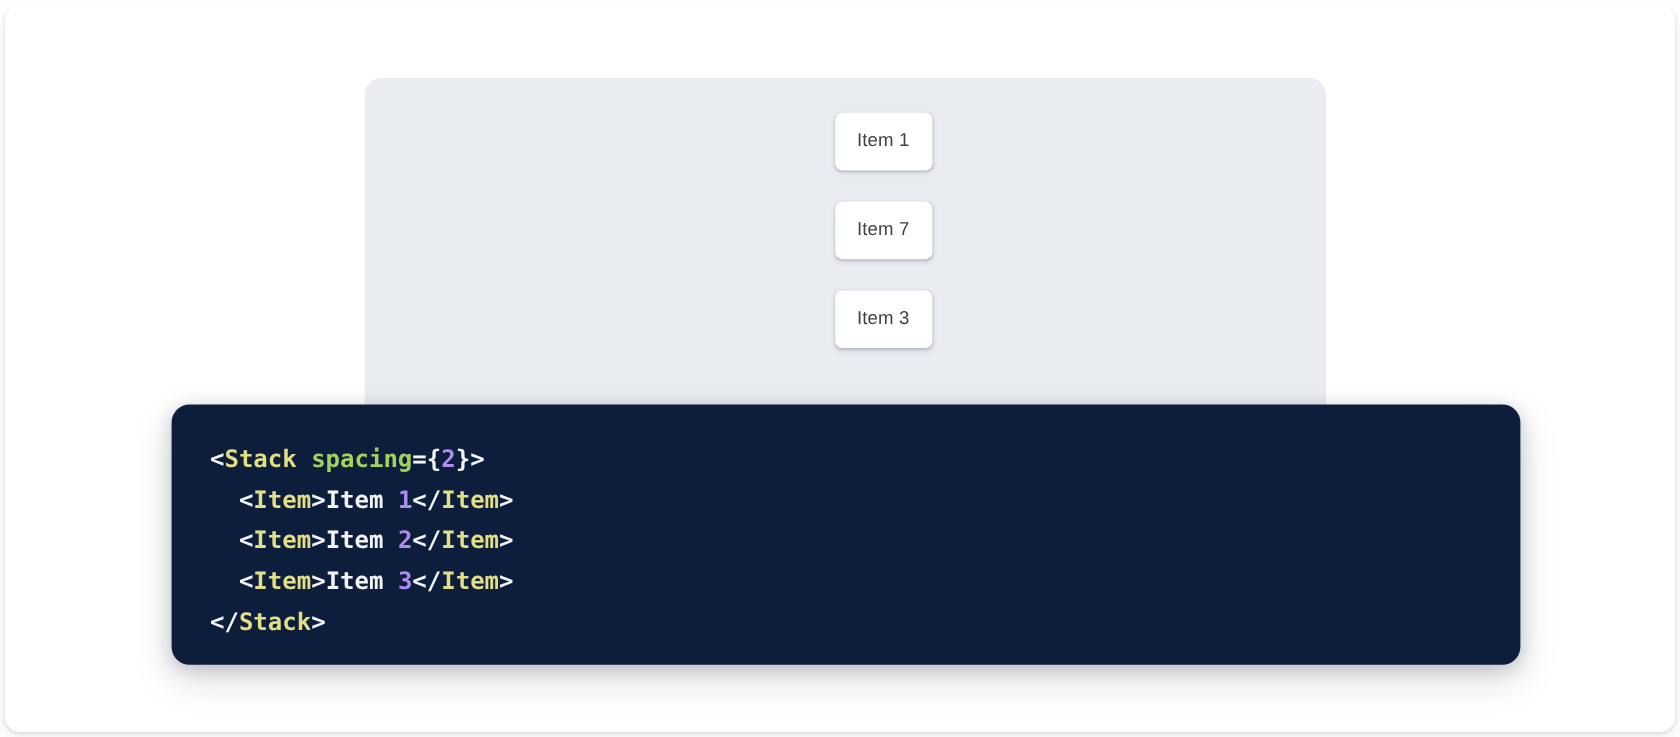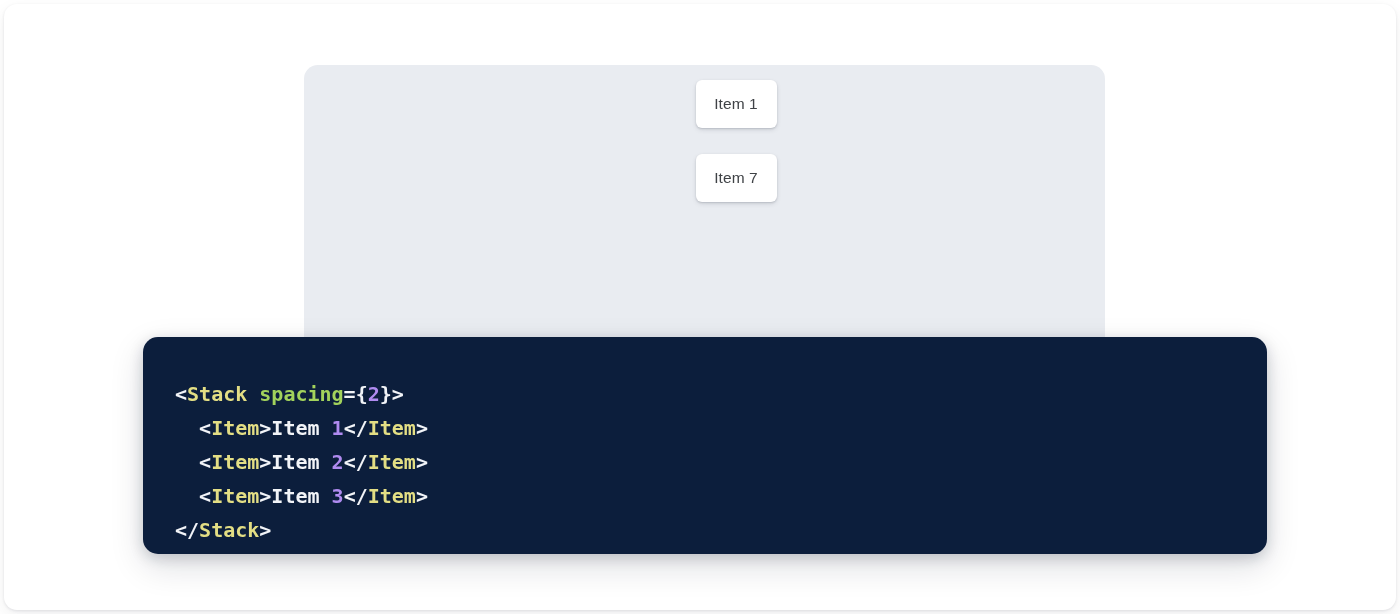--- a/index.html
+++ b/index.html
@@ -37,21 +37,21 @@
     width: 801px;
     height: 300px;
     background: #e9ecf1;
     border-radius: 14px;
   }
 
   
   #stack {
     position: absolute;
     left: 0;
-    top: 15px;
+    top: 29px;
     width: 864px;
     display: flex;
     flex-direction: column;
     align-items: center;
     gap: 26px;
   }
   .stack-item {
     width: 81px;
     height: 48px;
     box-sizing: border-box;
@@ -71,21 +71,21 @@
   
   #code-block {
     position: absolute;
     left: 139px;
     top: 333px;
     width: 1124px;
     height: 217px;
     box-sizing: border-box;
     background: #0c1e3c;
     border-radius: 15px;
-    padding: 40px 32px;
+    padding: 28px 32px;
     box-shadow: 0 4px 14px rgba(15, 23, 42, 0.18),
                 0 12px 34px rgba(15, 23, 42, 0.14);
     overflow: hidden;
   }
   #code-content {
     font-family: "DejaVu Sans Mono", "Liberation Mono", monospace;
     font-size: 20px;
     line-height: 34px;
     white-space: pre;
     color: #f2f4f8;
@@ -104,20 +104,23 @@
 <div id="page-card">
 
   <div id="preview-panel">
     <div id="stack">
         <div class="stack-item">
           <span>Item 1</span>
         </div>
         <div class="stack-item">
           <span>Item 7</span>
         </div>
+        <div class="stack-item">
+          <span>Item 3</span>
+        </div>
       </div>
   </div>
 
   <div id="code-block">
     <div id="code-content"><span class="code-line"><span class="tok-punct">&lt;</span><span class="tok-tag">Stack</span><span class="tok-punct"> </span><span class="tok-attr">spacing</span><span class="tok-punct">={</span><span class="tok-num">2</span><span class="tok-punct">}&gt;</span></span><span class="code-line"><span>  </span><span class="tok-punct">&lt;</span><span class="tok-tag">Item</span><span class="tok-punct">&gt;</span><span class="tok-text">Item </span><span class="tok-num">1</span><span class="tok-punct">&lt;/</span><span class="tok-tag">Item</span><span class="tok-punct">&gt;</span></span><span class="code-line"><span>  </span><span class="tok-punct">&lt;</span><span class="tok-tag">Item</span><span class="tok-punct">&gt;</span><span class="tok-text">Item </span><span class="tok-num">2</span><span class="tok-punct">&lt;/</span><span class="tok-tag">Item</span><span class="tok-punct">&gt;</span></span><span class="code-line"><span>  </span><span class="tok-punct">&lt;</span><span class="tok-tag">Item</span><span class="tok-punct">&gt;</span><span class="tok-text">Item </span><span class="tok-num">3</span><span class="tok-punct">&lt;/</span><span class="tok-tag">Item</span><span class="tok-punct">&gt;</span></span><span class="code-line"><span class="tok-punct">&lt;/</span><span class="tok-tag">Stack</span><span class="tok-punct">&gt;</span></span></div>
   </div>
 
 </div>
 
 </body></html>

